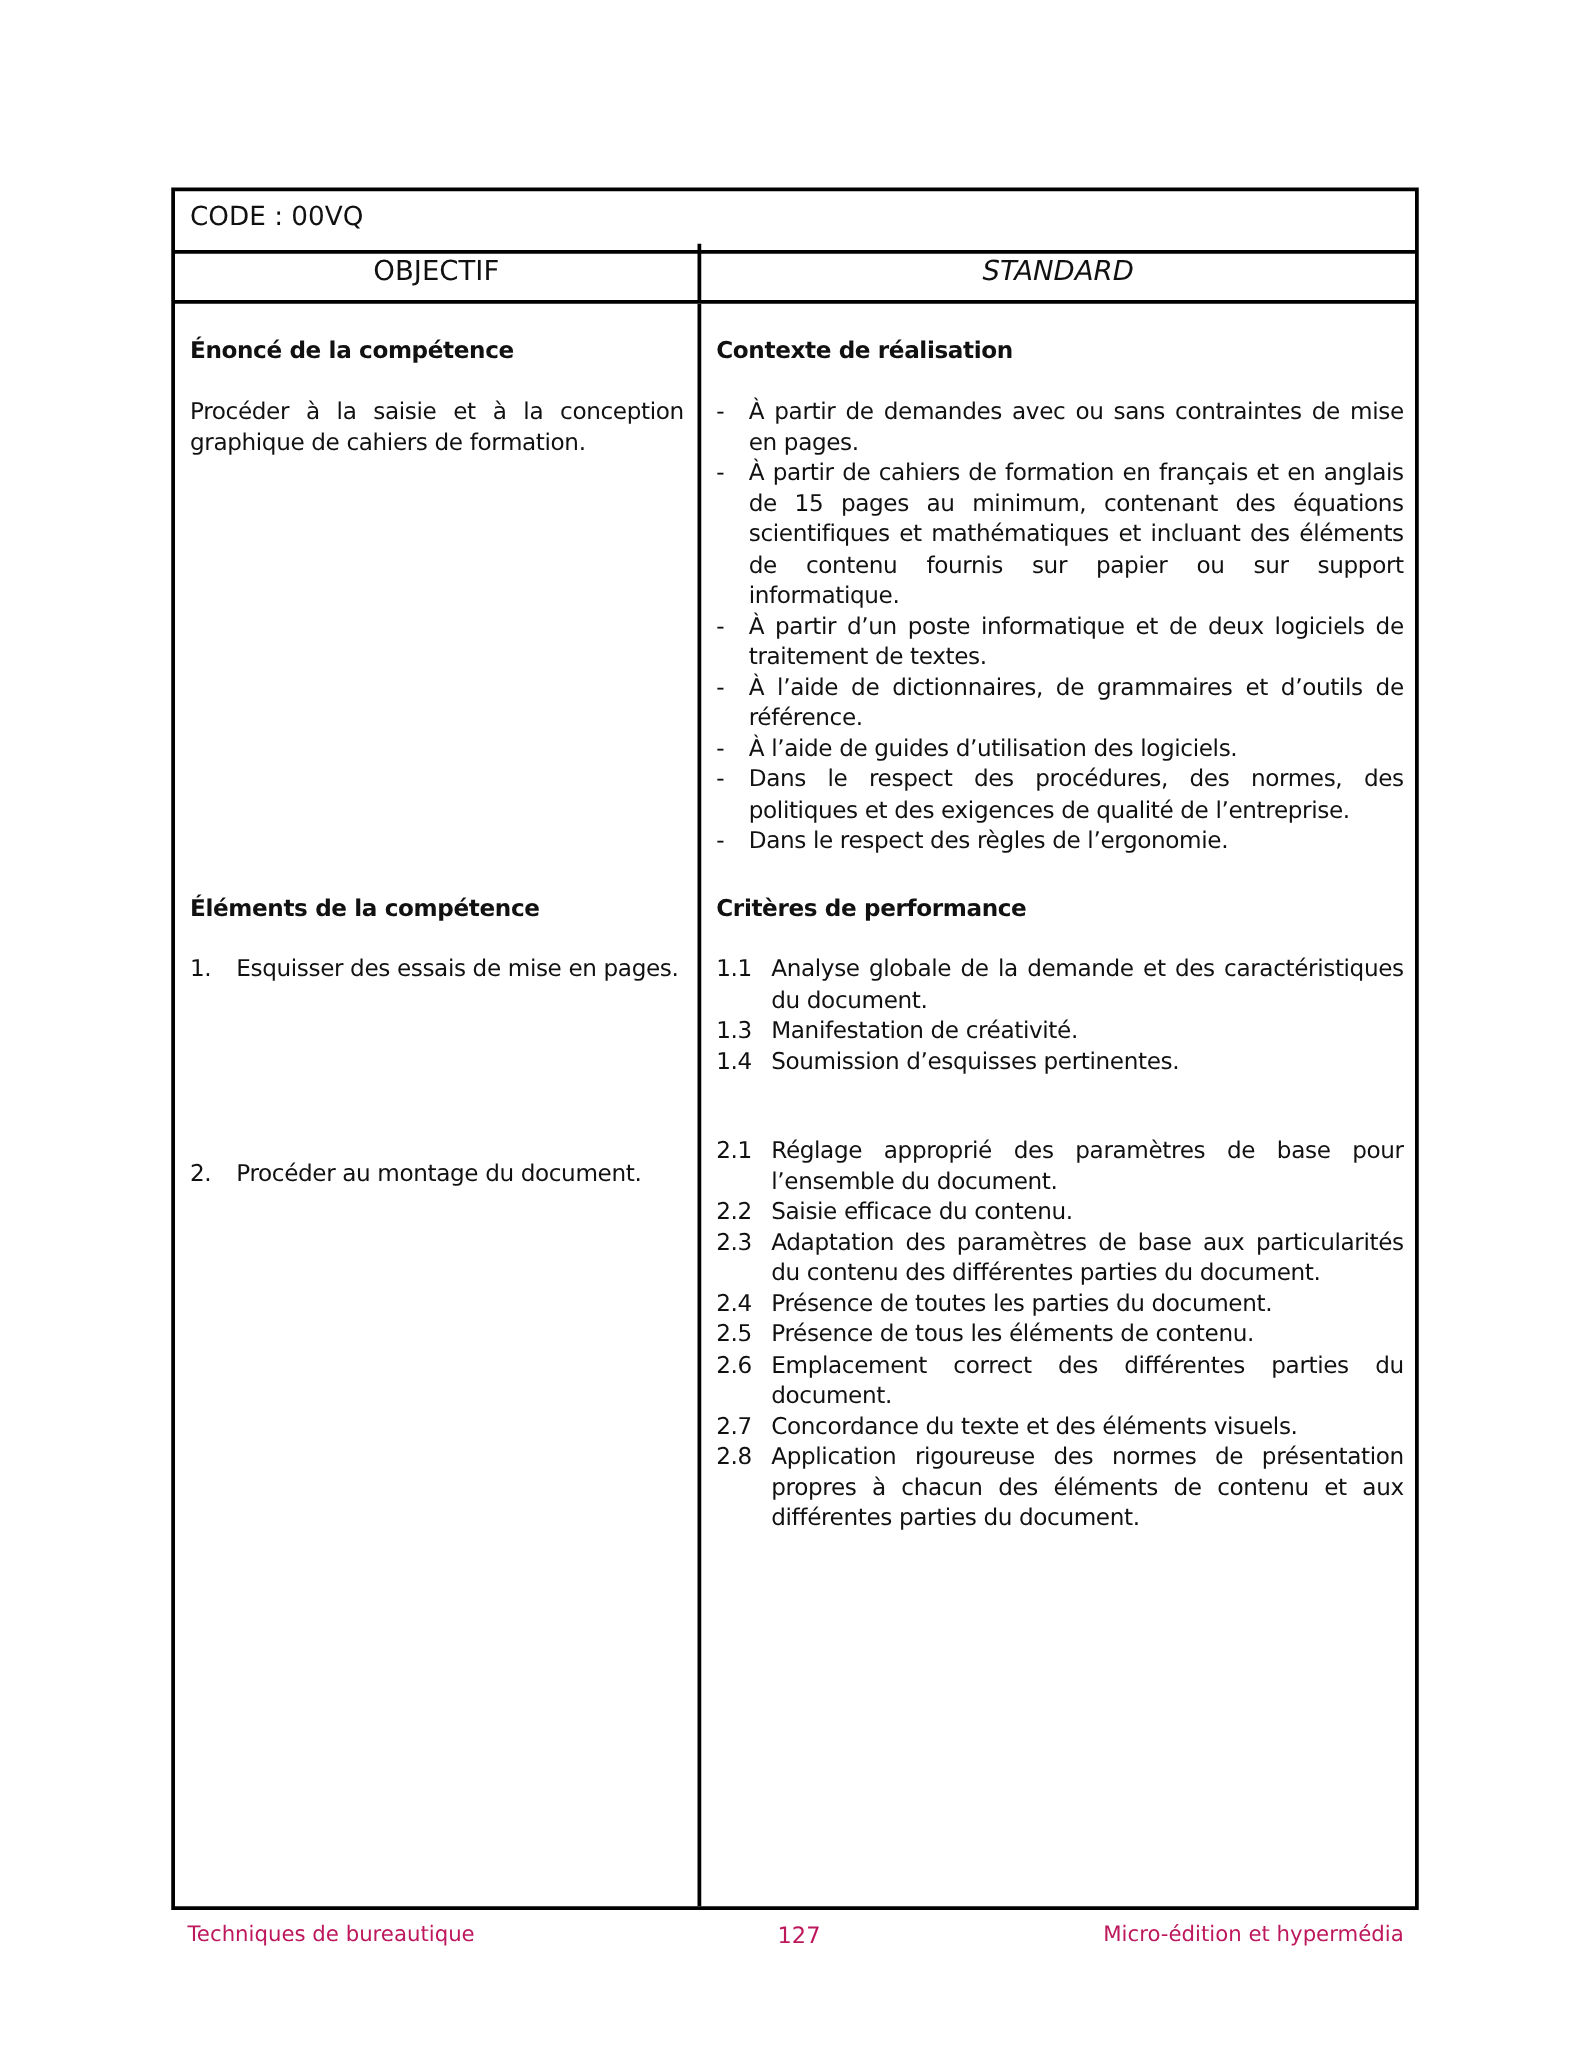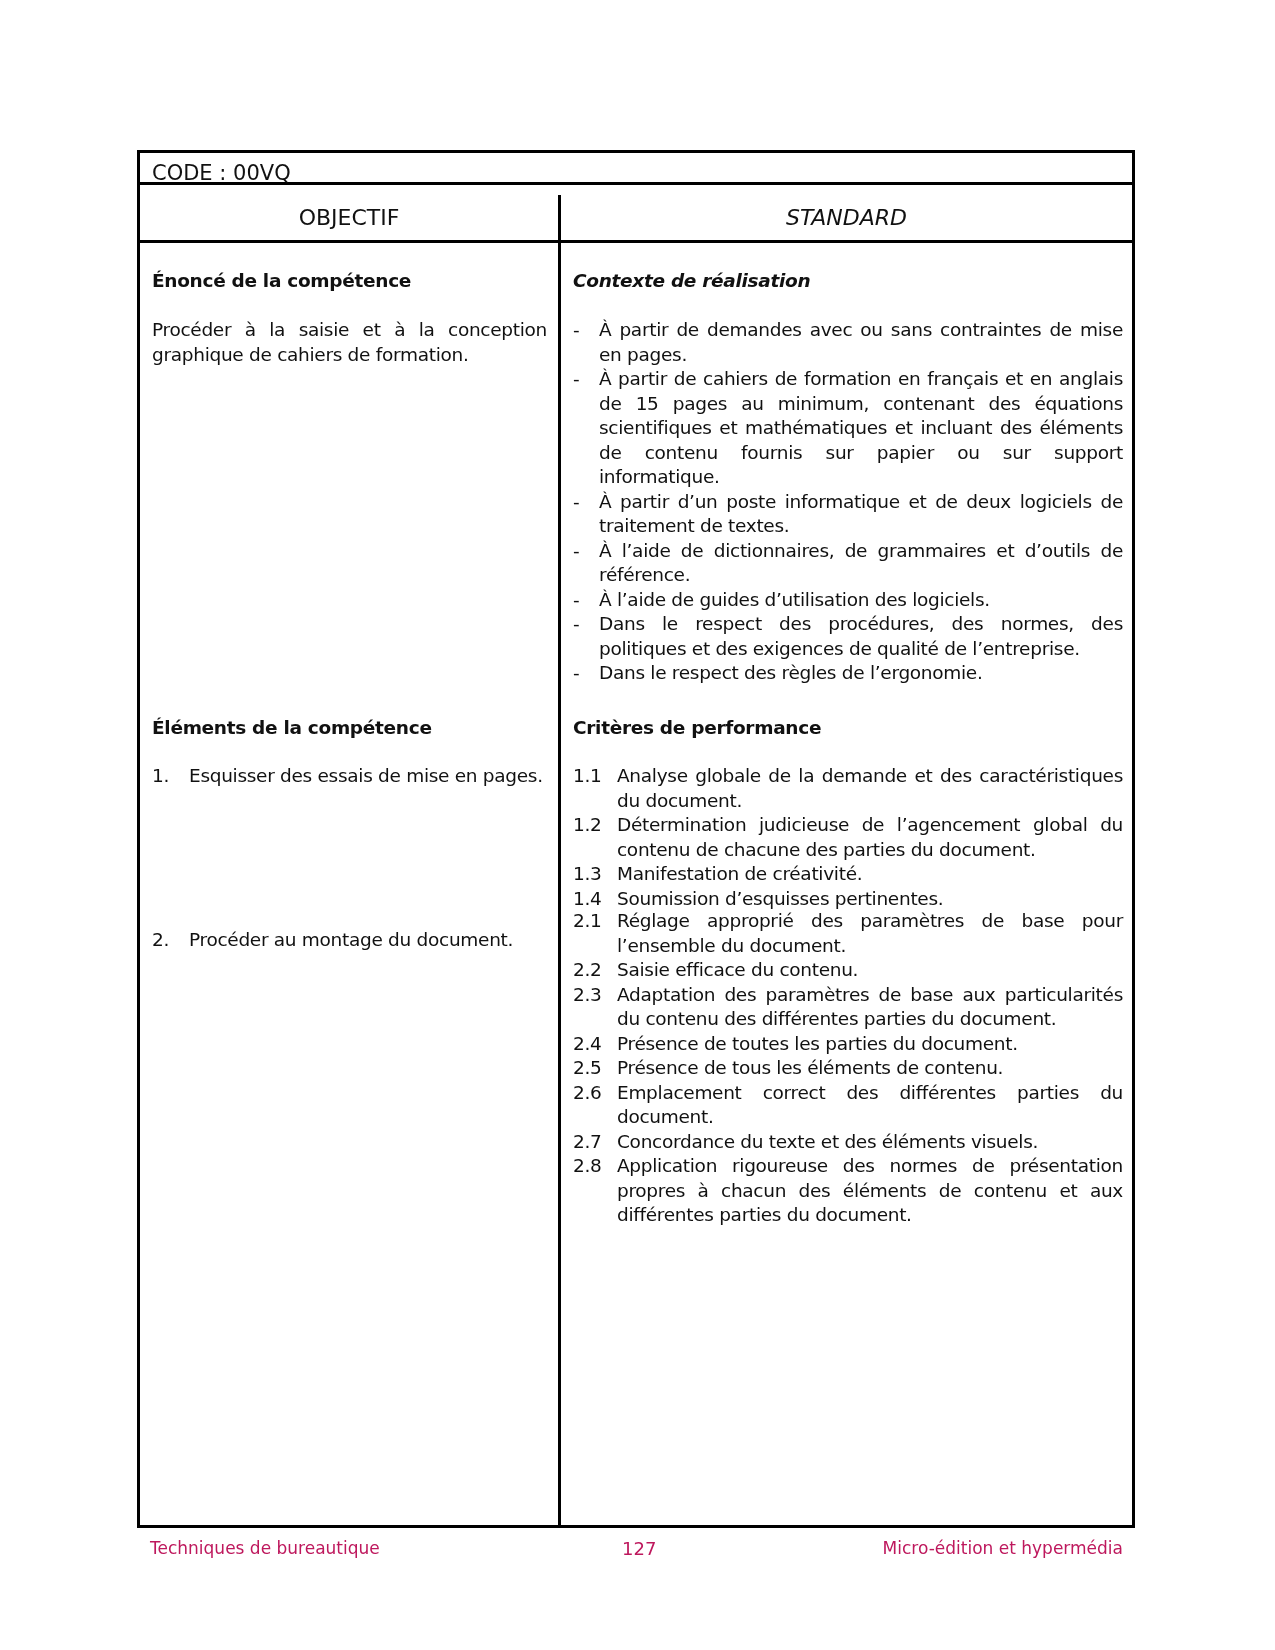--- a/index.html
+++ b/index.html
@@ -1,18 +1,18 @@
 <!DOCTYPE html>
 <html><head>
 <meta charset="utf-8">
 <style>
   html, body { margin: 0; padding: 0; background: #ffffff; }
   body { width: 1275px; height: 1650px; position: relative; font-family: "DejaVu Sans", sans-serif; color: #111; }
   .page-table { position: absolute; left: 137px; top: 150px; width: 998px; height: 1378px; border: 3px solid #000; box-sizing: border-box; }
-  .code-row { height: 32px; border-bottom: 3px solid #000; box-sizing: border-box; padding-left: 12px; font-size: 21px; line-height: 40px; }
+  .code-row { height: 50px; border-bottom: 3px solid #000; box-sizing: border-box; padding-left: 12px; font-size: 21px; line-height: 40px; }
   .head-row { position: absolute; top: 42px; left: 0; right: 0; height: 48px; border-bottom: 3px solid #000; box-sizing: border-box; display: flex; }
   .head-cell { font-size: 22px; text-align: center; line-height: 46px; }
   .head-left { width: 421px; border-right: 3px solid #000; box-sizing: border-box; }
   .head-right { flex: 1; font-style: italic; }
   .vline { position: absolute; left: 418px; top: 90px; bottom: 0; width: 3px; background: #000; }
   .col { position: absolute; top: 90px; font-size: 18.5px; line-height: 24.5px; letter-spacing: -0.3px; }
   .col-left { left: 12px; width: 395px; }
   .col-right { left: 433px; width: 550px; }
   .sec-title { font-weight: bold; position: absolute; left: 0; white-space: nowrap; }
   .para { position: absolute; left: 0; right: 0; text-align: justify; }
@@ -50,36 +50,35 @@
       <span class="num">1.</span>
       <span>Esquisser des essais de mise en pages.</span>
     </div>
     <div class="elem" style="top:685px;">
       <span class="num">2.</span>
       <span>Procéder au montage du document.</span>
     </div>
   </div>
 
   <div class="col col-right">
-    <div class="sec-title" style="top:26px;font-style:italic;">Contexte de réalisation</div>
+    <div class="sec-title" style="top:26px;">Contexte de réalisation</div>
     <ul class="dash-list" style="top:75px;">
       <li><span class="dash">-</span><span>À partir de demandes avec ou sans contraintes de mise en pages.</span></li>
       <li><span class="dash">-</span><span>À partir de cahiers de formation en français et en anglais de 15 pages au minimum, contenant des équations scientifiques et mathématiques et incluant des éléments de contenu fournis sur papier ou sur support informatique.</span></li>
       <li><span class="dash">-</span><span>À partir d’un poste informatique et de deux logiciels de traitement de textes.</span></li>
       <li><span class="dash">-</span><span>À l’aide de dictionnaires, de grammaires et d’outils de référence.</span></li>
       <li><span class="dash">-</span><span>À l’aide de guides d’utilisation des logiciels.</span></li>
       <li><span class="dash">-</span><span>Dans le respect des procédures, des normes, des politiques et des exigences de qualité de l’entreprise.</span></li>
       <li><span class="dash">-</span><span>Dans le respect des règles de l’ergonomie.</span></li>
     </ul>
 
     <div class="sec-title" style="top:473px;">Critères de performance</div>
 
     <ul class="num-list" style="top:521px;">
       <li><span class="num">1.1</span><span>Analyse globale de la demande et des caractéristiques du document.</span></li>
-      <li><span class="num">1.2</span><span>Détermination judicieuse de l’agencement global du contenu de chacune des parties du document.</span></li>
       <li><span class="num">1.3</span><span>Manifestation de créativité.</span></li>
       <li><span class="num">1.4</span><span>Soumission d’esquisses pertinentes.</span></li>
     </ul>
 
     <ul class="num-list" style="top:666px;">
       <li><span class="num">2.1</span><span>Réglage approprié des paramètres de base pour l’ensemble du document.</span></li>
       <li><span class="num">2.2</span><span>Saisie efficace du contenu.</span></li>
       <li><span class="num">2.3</span><span>Adaptation des paramètres de base aux particularités du contenu des différentes parties du document.</span></li>
       <li><span class="num">2.4</span><span>Présence de toutes les parties du document.</span></li>
       <li><span class="num">2.5</span><span>Présence de tous les éléments de contenu.</span></li>

